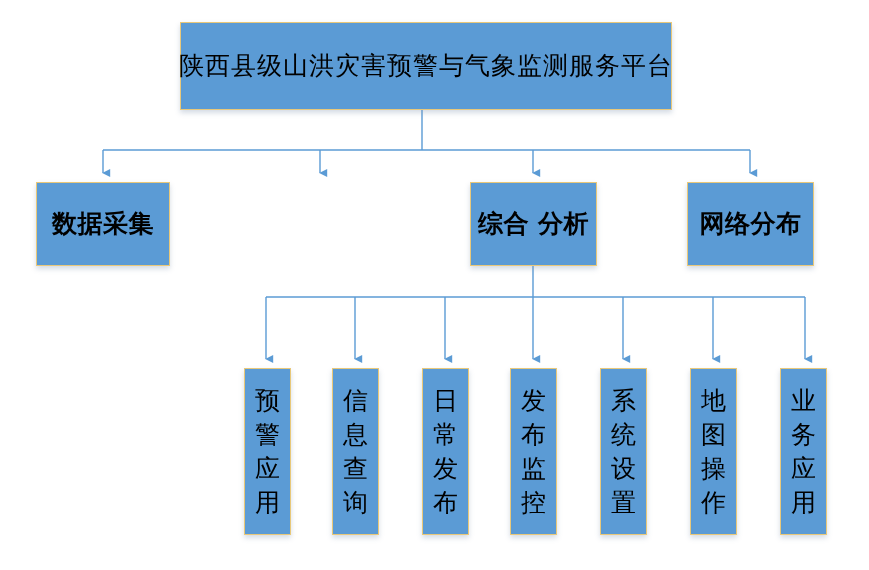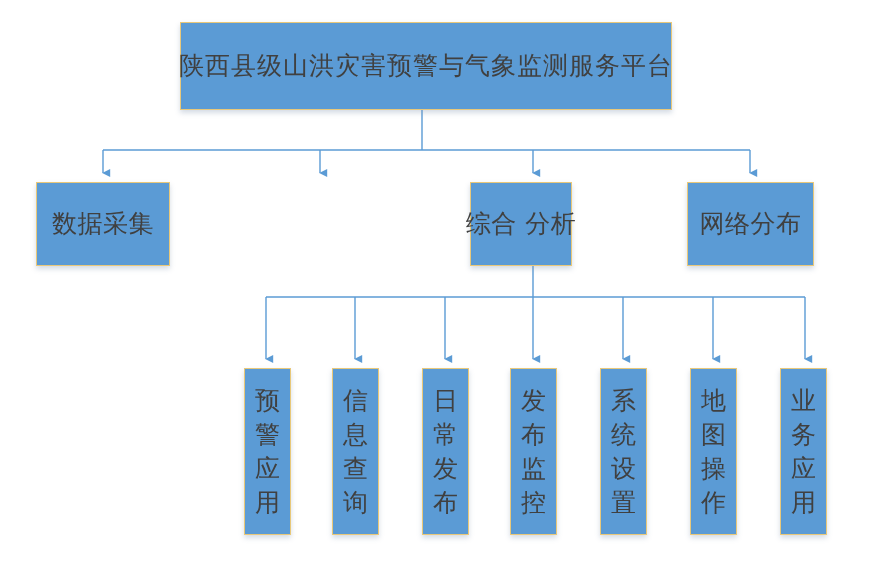--- a/index.html
+++ b/index.html
@@ -45,21 +45,21 @@
     display: flex;
     align-items: center;
     justify-content: center;
     color: #FFFFFF;
     text-align: center;
     user-select: none;
   }
 
   .node-label {
     display: block;
-    color: #404040;
+    color: #000000;
     line-height: 1.18;
     white-space: pre;
   }
 
   
   #node-root {
     left: 180px;
     top: 22px;
     width: 492px;
     height: 88px;
@@ -70,24 +70,25 @@
   }
 
   
   .node-l2 {
     top: 182px;
     height: 84px;
   }
   .node-l2 .node-label {
     font-size: 25px;
     letter-spacing: 0.5px;
+    font-weight: bold;
   }
   #node-l2-0 { left: 36px;  width: 134px; }
   #node-l2-1 { left: 253px; width: 134px; }
-  #node-l2-2 { left: 470px; width: 102px; }
+  #node-l2-2 { left: 470px; width: 127px; }
   #node-l2-3 { left: 687px; width: 127px; }
 
   
   .node-l3 {
     top: 368px;
     width: 47px;
     height: 167px;
     align-items: center;
   }
   .node-l3 .node-label {

